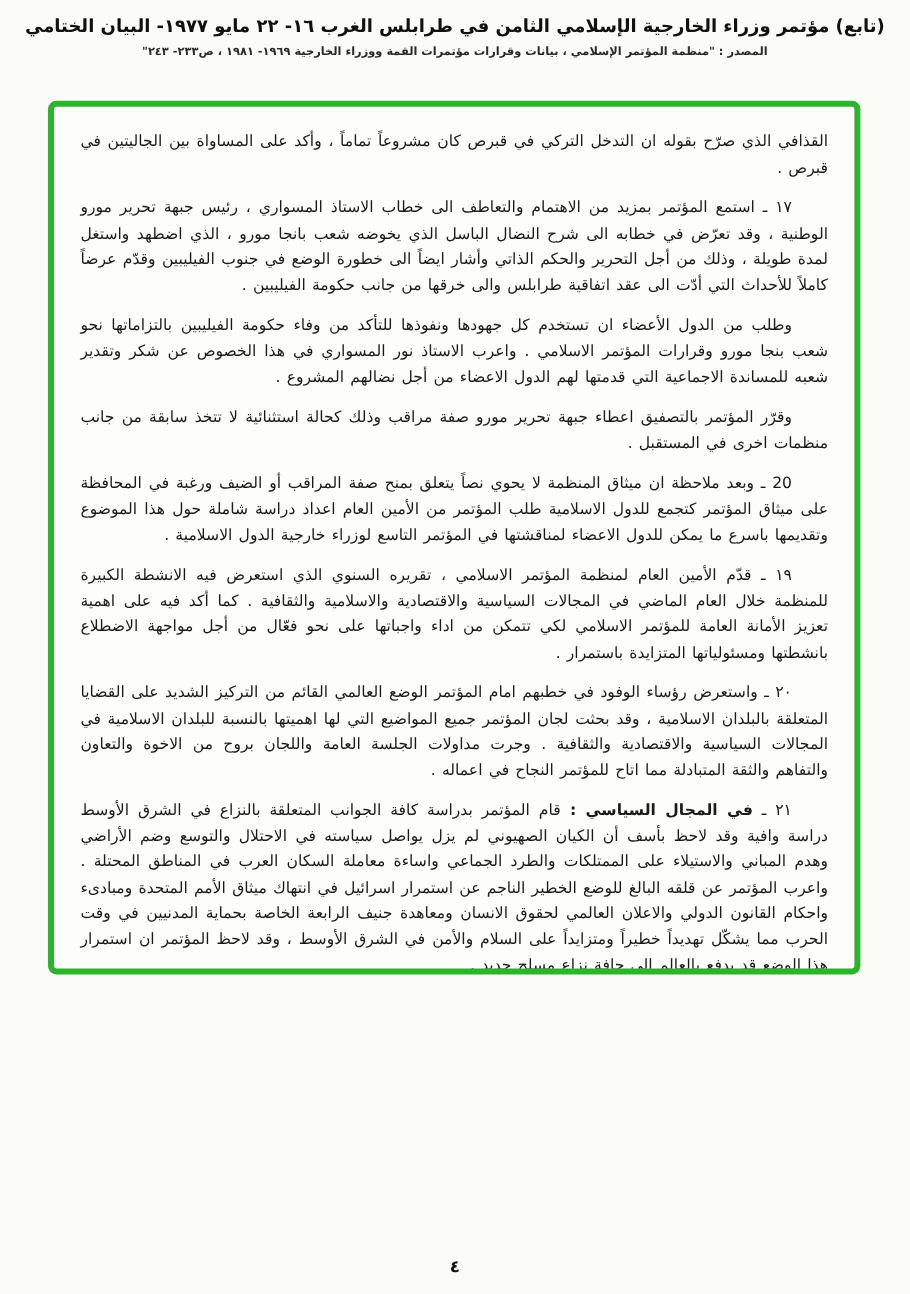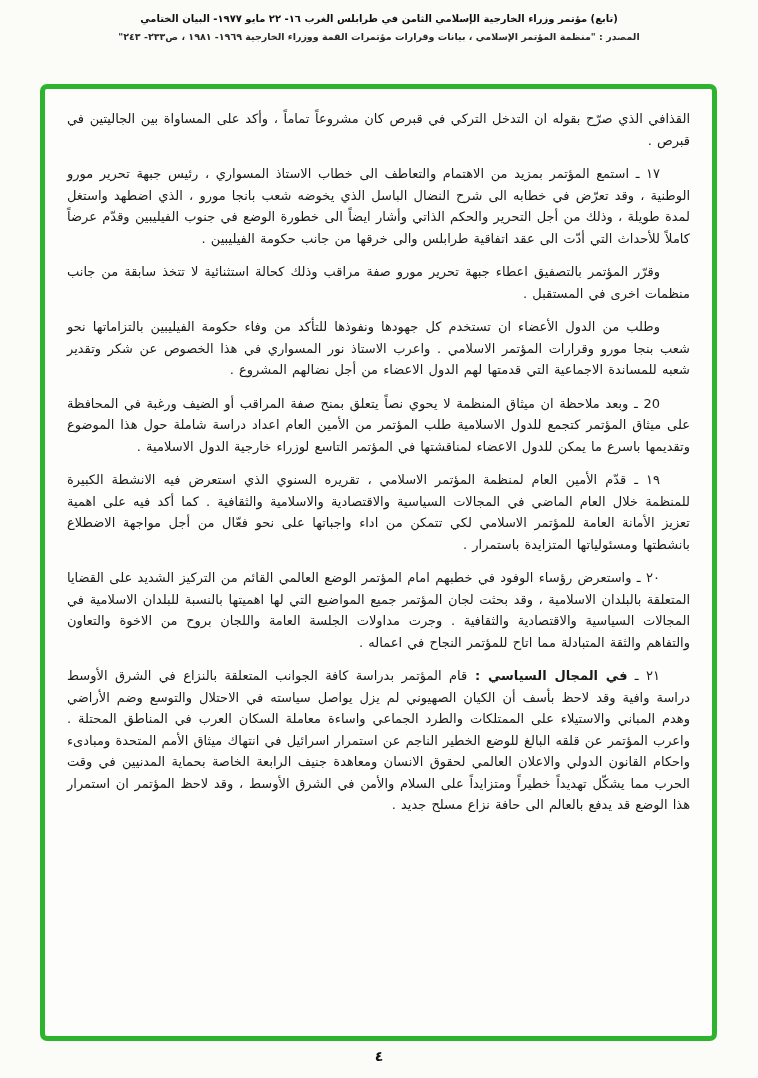--- a/index.html
+++ b/index.html
@@ -12,36 +12,36 @@
     color: #1c1c1c;
     overflow: hidden;
   }
   .doc-header {
     padding-top: 13px;
     text-align: center;
     direction: rtl;
   }
   .header-title {
     font-weight: bold;
-    font-size: 10px;
+    font-size: 15px;
     letter-spacing: 0.2px;
     color: #101010;
   }
   .header-source {
     margin-top: 7px;
     font-weight: bold;
     font-size: 9.5px;
     color: #2a2a2a;
   }
   .green-frame {
     position: absolute;
     top: 84px;
     left: 40px;
     width: 677px;
-    height: 957px;
+    height: 728px;
     box-sizing: border-box;
     border: 5px solid #2eb32e;
     border-radius: 7px;
     background: #fdfdfb;
     padding: 19px 22px 10px 22px;
     overflow: hidden;
   }
   .doc-body {
     direction: rtl;
     text-align: justify;
@@ -71,22 +71,22 @@
 
 <header class="doc-header">
   <div class="header-title">(تابع) مؤتمر وزراء الخارجية الإسلامي الثامن في طرابلس الغرب ١٦- ٢٢ مايو ١٩٧٧- البيان الختامي</div>
   <div class="header-source">المصدر :  "منظمة المؤتمر الإسلامي ، بيانات وقرارات مؤتمرات القمة ووزراء الخارجية ١٩٦٩- ١٩٨١ ، ص٢٣٣- ٢٤٣"</div>
 </header>
 
 <div class="green-frame" style="border-color: rgb(46, 179, 46);">
   <div class="doc-body">
     <p class="para">القذافي الذي صرّح بقوله ان التدخل التركي في قبرص كان مشروعاً تماماً ، وأكد على المساواة بين الجاليتين في قبرص .</p>
     <p class="para indent">١٧ ـ استمع المؤتمر بمزيد من الاهتمام والتعاطف الى خطاب الاستاذ المسواري ، رئيس جبهة تحرير مورو الوطنية ، وقد تعرّض في خطابه الى شرح النضال الباسل الذي يخوضه شعب بانجا مورو ، الذي اضطهد واستغل لمدة طويلة ، وذلك من أجل التحرير والحكم الذاتي وأشار ايضاً الى خطورة الوضع في جنوب الفيليبين وقدّم عرضاً كاملاً للأحداث التي أدّت الى عقد اتفاقية طرابلس والى خرقها من جانب حكومة الفيليبين .</p>
+    <p class="para indent">وطلب من الدول الأعضاء ان تستخدم كل جهودها ونفوذها للتأكد من وفاء حكومة الفيليبين بالتزاماتها نحو شعب بنجا مورو وقرارات المؤتمر الاسلامي .  واعرب الاستاذ نور المسواري في هذا الخصوص عن شكر وتقدير شعبه للمساندة الاجماعية التي قدمتها لهم الدول الاعضاء من أجل نضالهم المشروع .</p>
     <p class="para indent">وقرّر المؤتمر بالتصفيق اعطاء جبهة تحرير مورو صفة مراقب وذلك كحالة استثنائية لا تتخذ سابقة من جانب منظمات اخرى في المستقبل .</p>
-    <p class="para indent">وطلب من الدول الأعضاء ان تستخدم كل جهودها ونفوذها للتأكد من وفاء حكومة الفيليبين بالتزاماتها نحو شعب بنجا مورو وقرارات المؤتمر الاسلامي .  واعرب الاستاذ نور المسواري في هذا الخصوص عن شكر وتقدير شعبه للمساندة الاجماعية التي قدمتها لهم الدول الاعضاء من أجل نضالهم المشروع .</p>
     <p class="para indent">20 ـ وبعد ملاحظة ان ميثاق المنظمة لا يحوي نصاً يتعلق بمنح صفة المراقب أو الضيف ورغبة في المحافظة على ميثاق المؤتمر كتجمع للدول الاسلامية طلب المؤتمر من الأمين العام اعداد دراسة شاملة حول هذا الموضوع وتقديمها باسرع ما يمكن للدول الاعضاء لمناقشتها في المؤتمر التاسع لوزراء خارجية الدول الاسلامية .</p>
     <p class="para indent">١٩ ـ قدّم الأمين العام لمنظمة المؤتمر الاسلامي ، تقريره السنوي الذي استعرض فيه الانشطة الكبيرة للمنظمة خلال العام الماضي في المجالات السياسية والاقتصادية والاسلامية والثقافية .  كما أكد فيه على اهمية تعزيز الأمانة العامة للمؤتمر الاسلامي لكي تتمكن من اداء واجباتها على نحو فعّال من أجل مواجهة الاضطلاع بانشطتها ومسئولياتها المتزايدة باستمرار .</p>
     <p class="para indent">٢٠ ـ واستعرض رؤساء الوفود في خطبهم امام المؤتمر الوضع العالمي القائم من التركيز الشديد على القضايا المتعلقة بالبلدان الاسلامية ، وقد بحثت لجان المؤتمر جميع المواضيع التي لها اهميتها بالنسبة للبلدان الاسلامية في المجالات السياسية والاقتصادية والثقافية .  وجرت مداولات الجلسة العامة واللجان بروح من الاخوة والتعاون والتفاهم والثقة المتبادلة مما اتاح للمؤتمر النجاح في اعماله .</p>
     <p class="para indent"><span>٢١ ـ </span><span class="lead-strong">في المجال السياسي : </span><span>قام المؤتمر بدراسة كافة الجوانب المتعلقة بالنزاع في الشرق الأوسط دراسة وافية وقد لاحظ بأسف أن الكيان الصهيوني لم يزل يواصل سياسته في الاحتلال والتوسع وضم الأراضي وهدم المباني والاستيلاء على الممتلكات والطرد الجماعي واساءة معاملة السكان العرب في المناطق المحتلة .  واعرب المؤتمر عن قلقه البالغ للوضع الخطير الناجم عن استمرار اسرائيل في انتهاك ميثاق الأمم المتحدة ومبادىء واحكام القانون الدولي والاعلان العالمي لحقوق الانسان ومعاهدة جنيف الرابعة الخاصة بحماية المدنيين في وقت الحرب مما يشكّل تهديداً خطيراً ومتزايداً على السلام والأمن في الشرق الأوسط ، وقد لاحظ المؤتمر ان استمرار هذا الوضع قد يدفع بالعالم الى حافة نزاع مسلح جديد .</span></p>
   </div>
 </div>
 
 <div class="page-number">٤</div>
 
 </body></html>

